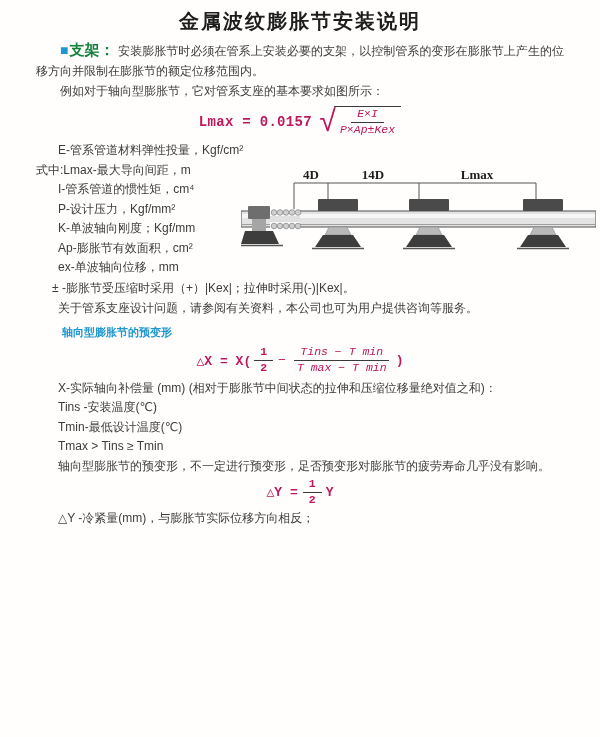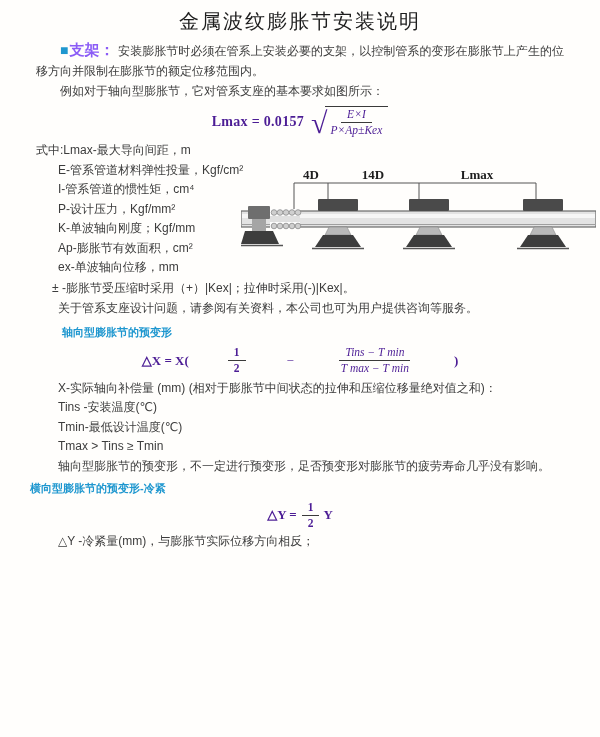--- a/index.html
+++ b/index.html
@@ -3,44 +3,44 @@
 <meta charset="utf-8">
 <style>
   html,body { margin:0; padding:0; background:#ffffff; }
   .page {
     width:600px; height:737px; box-sizing:border-box;
     padding:8px 36px 0 36px; position:relative; overflow:hidden;
     background:#fffefc; color:#3c3c3c;
     font-family:"Liberation Sans","DejaVu Sans",sans-serif;
   }
   .title {
-    font-size:20px; font-weight:normal; color:#1d1d1d;
+    font-size:20px; font-weight:bold; color:#1d1d1d;
     text-align:center; letter-spacing:2px; line-height:26px;
     margin:0 0 6px 0;
   }
   .para { font-size:12px; line-height:20px; text-align:justify; margin:0; }
   .ind  { text-indent:24px; }
-  .lead { color:#8b5cf6; font-size:15px; font-weight:bold; }
+  .lead { color:#15803d; font-size:15px; font-weight:bold; }
   .marker { color:#1f97cf; font-size:14px; font-weight:bold; margin-right:1px; }
   .sec-h { color:#1f97cf; font-size:16px; font-weight:bold; line-height:21px; margin:6px 0 0 0; }
   .sub-h { color:#1f97cf; font-size:11px; font-weight:bold; line-height:21px; margin:4px 0 0 26px; }
   .sub-h.flush { margin-left:-6px; margin-top:2px; }
 
   
   .formula { display:flex; justify-content:center; align-items:center;
-             font-family:Liberation Serif, serif; color:#4c1d95; }
+             font-family:Liberation Mono, monospace; color:#be185d; }
   .f1 { margin:4px 0 2px; height:34px; font-size:14px; }
   .f1 .lhs { font-weight:bold; margin-right:7px; letter-spacing:0.3px; }
   .radical { font-size:30px; line-height:1; font-weight:400; margin-right:-3px; transform:translateY(1px); }
   .frac { display:inline-flex; flex-direction:column; align-items:center;
           font-size:11.5px; line-height:1.3; font-style:italic; }
   .frac .num { padding:0 6px 0 6px; border-bottom:1px solid #3a3a3a; }
   .frac .den { padding:0 6px; }
   .rooted { border-top:1.5px solid #3a3a3a; }
-  .f2 { margin:2px 0; height:32px; font-size:13px;gap:36px; }
+  .f2 { margin:2px 0; height:32px; font-size:13px; }
   .f2 .lhs, .f2 .rp { font-weight:bold; font-style:normal; }
   .f2 .lhs { margin-right:3px; }
   .f2 .op { margin:0 5px; }
   .f2 .rp { margin-left:3px; }
   .f3 { margin:2px 0; height:28px; font-size:13px; }
   .f3 .lhs { font-weight:bold; margin-right:5px; }
   .f3 .rhs { font-weight:bold; margin-left:4px; }
   .frac.upright { font-style:normal; font-weight:bold; }
 
   
@@ -69,22 +69,22 @@
   <div class="formula f1">
     <span class="lhs">Lmax = 0.0157</span>
     <span class="radical">√</span>
     <span class="frac rooted">
       <span class="num">E×I</span>
       <span class="den">P×Ap±Kex</span>
     </span>
   </div>
 
   <div class="legend">
+    <div class="lg sub">E-管系管道材料弹性投量，Kgf/cm²</div>
     <div class="lg">式中:Lmax-最大导向间距，m</div>
-    <div class="lg sub">E-管系管道材料弹性投量，Kgf/cm²</div>
     <div class="lg sub">I-管系管道的惯性矩，cm⁴</div>
     <div class="lg sub">P-设计压力，Kgf/mm²</div>
     <div class="lg sub">K-单波轴向刚度；Kgf/mm</div>
     <div class="lg sub">Ap-膨胀节有效面积，cm²</div>
     <div class="lg sub">ex-单波轴向位移，mm</div>
     <div class="lg pm">± -膨胀节受压缩时采用（+）|Kex|；拉伸时采用(-)|Kex|。</div>
     <div class="lg consult">关于管系支座设计问题，请参阅有关资料，本公司也可为用户提供咨询等服务。</div>
 
     <svg class="diagram" viewBox="0 0 355 84">
       <defs>
@@ -162,21 +162,20 @@
 
 
   <div class="axial-lines">
     <div class="lg sub">X-实际轴向补偿量 (mm) (相对于膨胀节中间状态的拉伸和压缩位移量绝对值之和)：</div>
     <div class="lg sub">Tins -安装温度(℃)</div>
     <div class="lg sub">Tmin-最低设计温度(℃)</div>
     <div class="lg sub">Tmax &gt; Tins ≥ Tmin</div>
     <div class="lg sub">轴向型膨胀节的预变形，不一定进行预变形，足否预变形对膨胀节的疲劳寿命几乎没有影响。</div>
   </div>
 
-  <h3 class="sub-h flush">横向型膨胀节的预变形-冷紧</h3>
 
   <div class="formula f3">
     <span class="lhs">△Y =</span>
     <span class="frac upright">
       <span class="num">1</span>
       <span class="den">2</span>
     </span>
     <span class="rhs">Y</span>
   </div>
 

